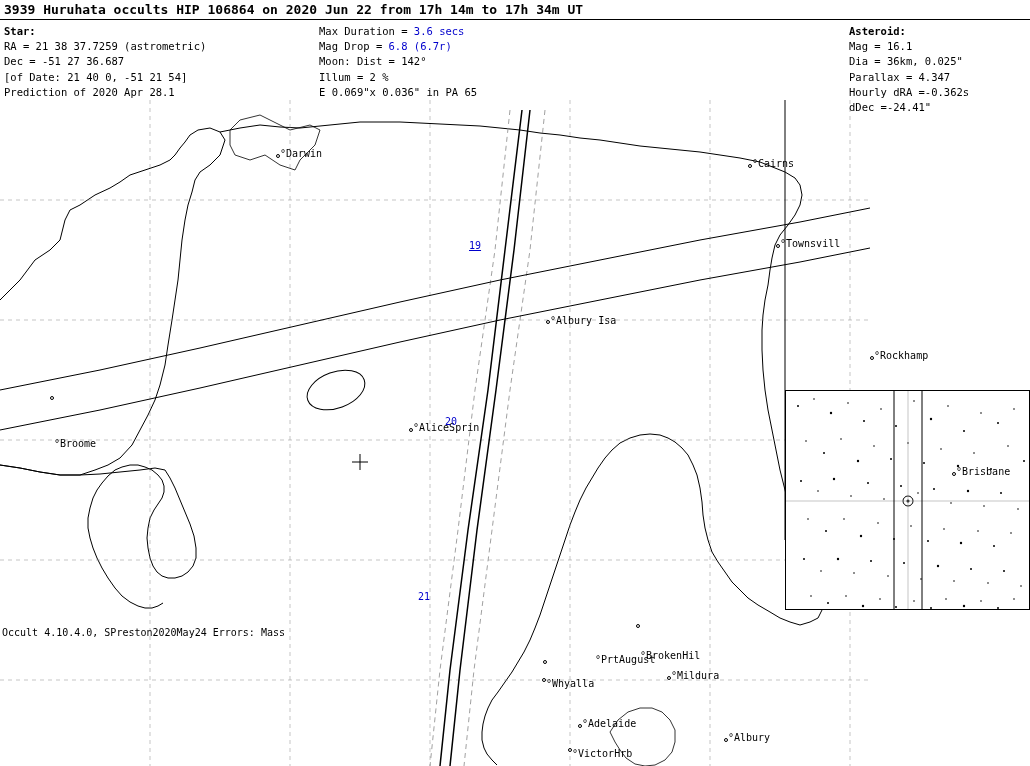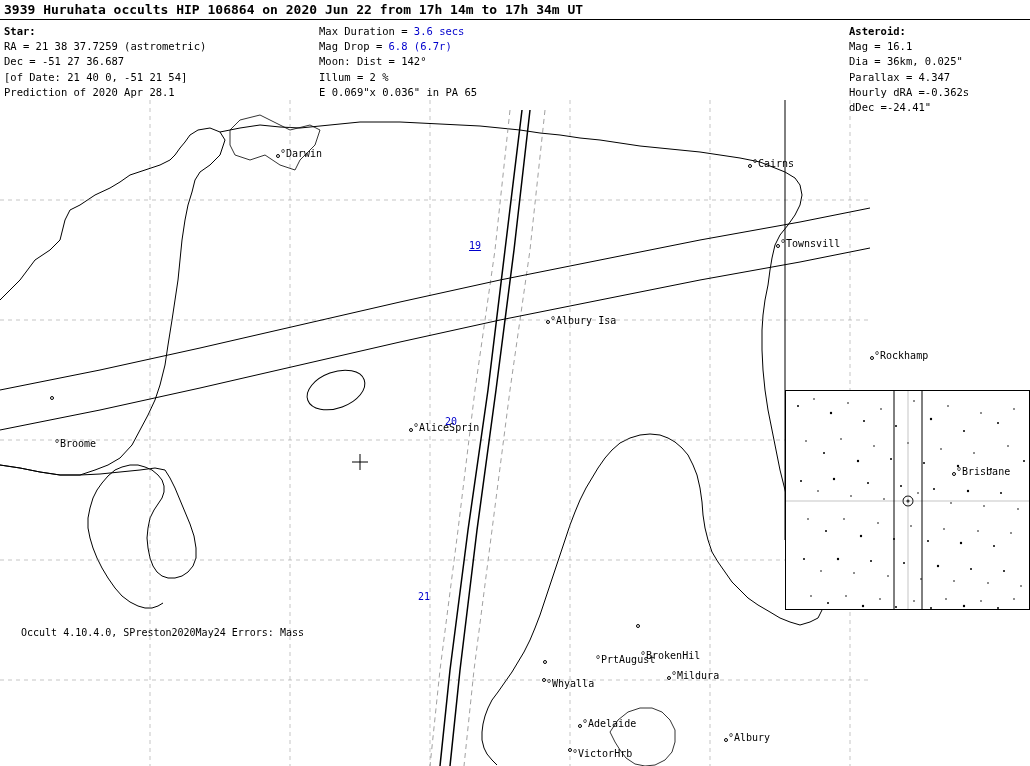--- a/index.html
+++ b/index.html
@@ -83,21 +83,21 @@
       z-index: 5;
       overflow: hidden;
     }
     #footer-bar {
       position: absolute;
       bottom: 0;
       left: 0;
       width: 100%;
       font-size: 10px;
       color: #000;
-      padding: 2px 21px;
+      padding: 2px 2px;
       z-index: 10;
     }
     .city-label {
       position: absolute;
       font-size: 10px;
       color: #000;
       z-index: 6;
     }
     .city-dot {
       position: absolute;

